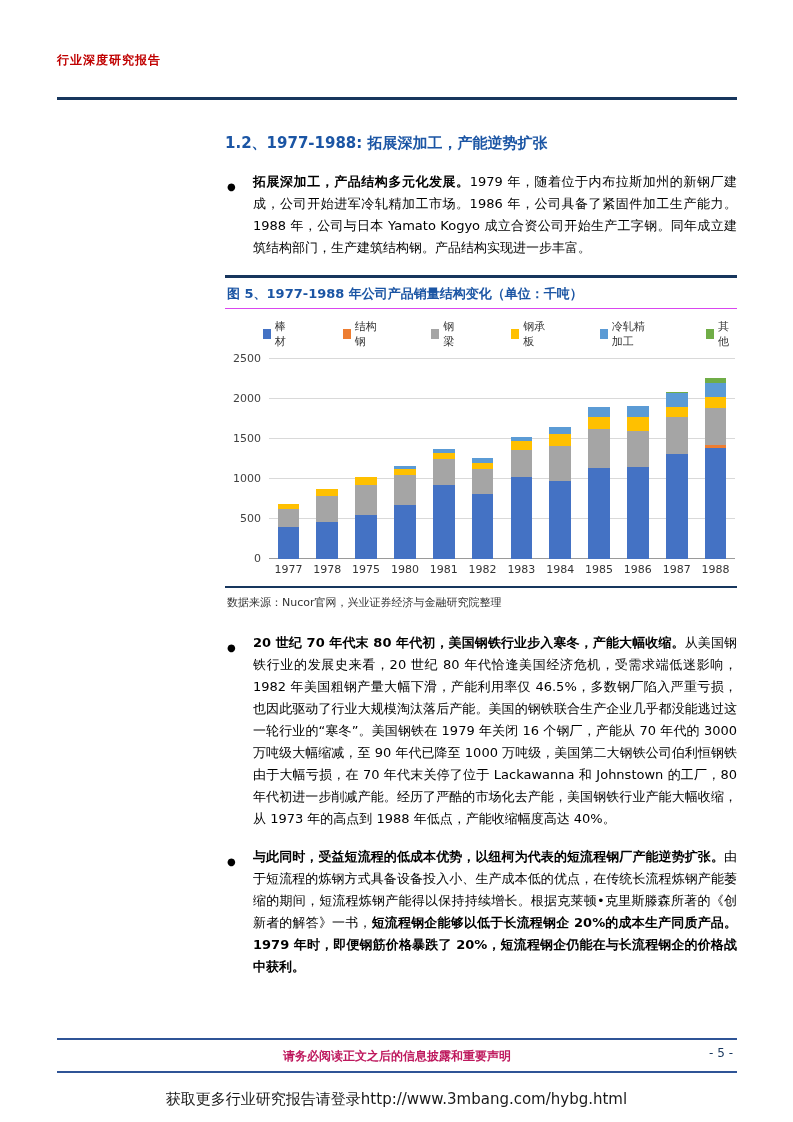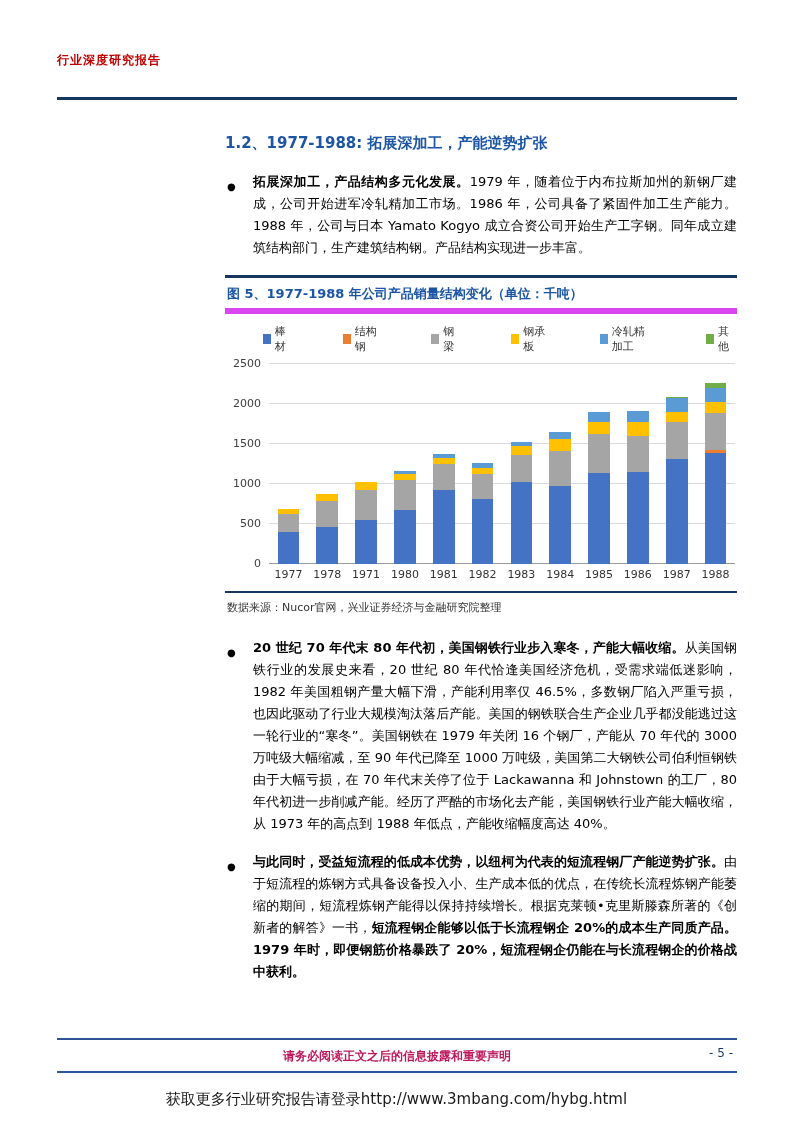--- a/index.html
+++ b/index.html
@@ -19,21 +19,21 @@
   .brand-sub { font-size:8px; color:#17365d; letter-spacing:2.2px; margin-top:2px; }
   .header-rule { position:absolute; top:97px; left:57px; right:56px; border-top:3px solid #17365d; }
   
   .content { position:absolute; left:225px; width:512px; top:134px; }
   .section-heading { color:#1b55a4; font-size:15px; font-weight:bold; margin-bottom:18px; }
   .bullet-para { position:relative; padding-left:28px; font-size:13px; line-height:22px; text-align:justify; margin-bottom:16px; }
   .bullet { position:absolute; left:2px; top:5px; font-size:10px; color:#000; }
   .b { font-weight:bold; }
   
   .figure { margin-top:8px; margin-bottom:22px; }
-  .figure-title-bar { border-top:3px solid #17365d; border-bottom:6px solid #d946ef; padding:5px 0 5px 2px; }
+  .figure-title-bar { border-top:3px solid #17365d; border-bottom:1px solid #d946ef; padding:5px 0 5px 2px; }
   .figure-title { color:#1b55a4; font-size:13px; font-weight:bold; }
   .chart { padding:10px 2px 0 2px; }
   .legend { display:flex; justify-content:center; gap:15px; font-size:11px; color:#333; margin-bottom:10px; }
   .legend-item { display:flex; align-items:center; gap:4px;margin-left:36px; }
   .swatch { width:10px; height:10px; display:inline-block; }
   .plot-wrap { display:flex; }
   .y-axis { position:relative; width:42px; height:200px; flex:none; }
   .ytick { position:absolute; right:8px; font-size:11px; color:#404040; text-align:right; }
   .plot { position:relative; flex:1; height:200px; }
   .gridline { position:absolute; left:0; right:0; height:1px; background:#d9d9d9; }
@@ -218,21 +218,21 @@
                     <div class="seg" style="height: 1.6%; background: rgb(237, 125, 49);"></div>
                     <div class="seg" style="height: 55.6%; background: rgb(68, 114, 196);"></div>
                   </div>
                 </div>
               </div>
             </div>
         </div>
         <div class="x-axis">
             <div class="xtick">1977</div>
             <div class="xtick">1978</div>
-            <div class="xtick">1971</div>
+            <div class="xtick">1975</div>
             <div class="xtick">1980</div>
             <div class="xtick">1981</div>
             <div class="xtick">1982</div>
             <div class="xtick">1983</div>
             <div class="xtick">1984</div>
             <div class="xtick">1985</div>
             <div class="xtick">1986</div>
             <div class="xtick">1987</div>
             <div class="xtick">1988</div>
           </div>

